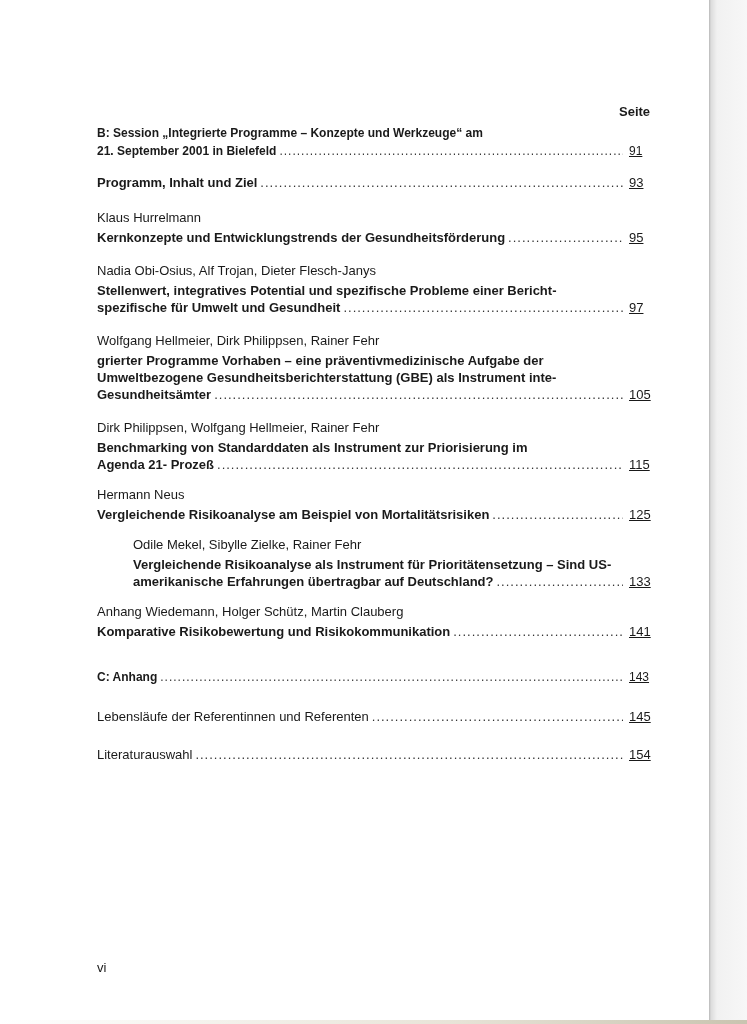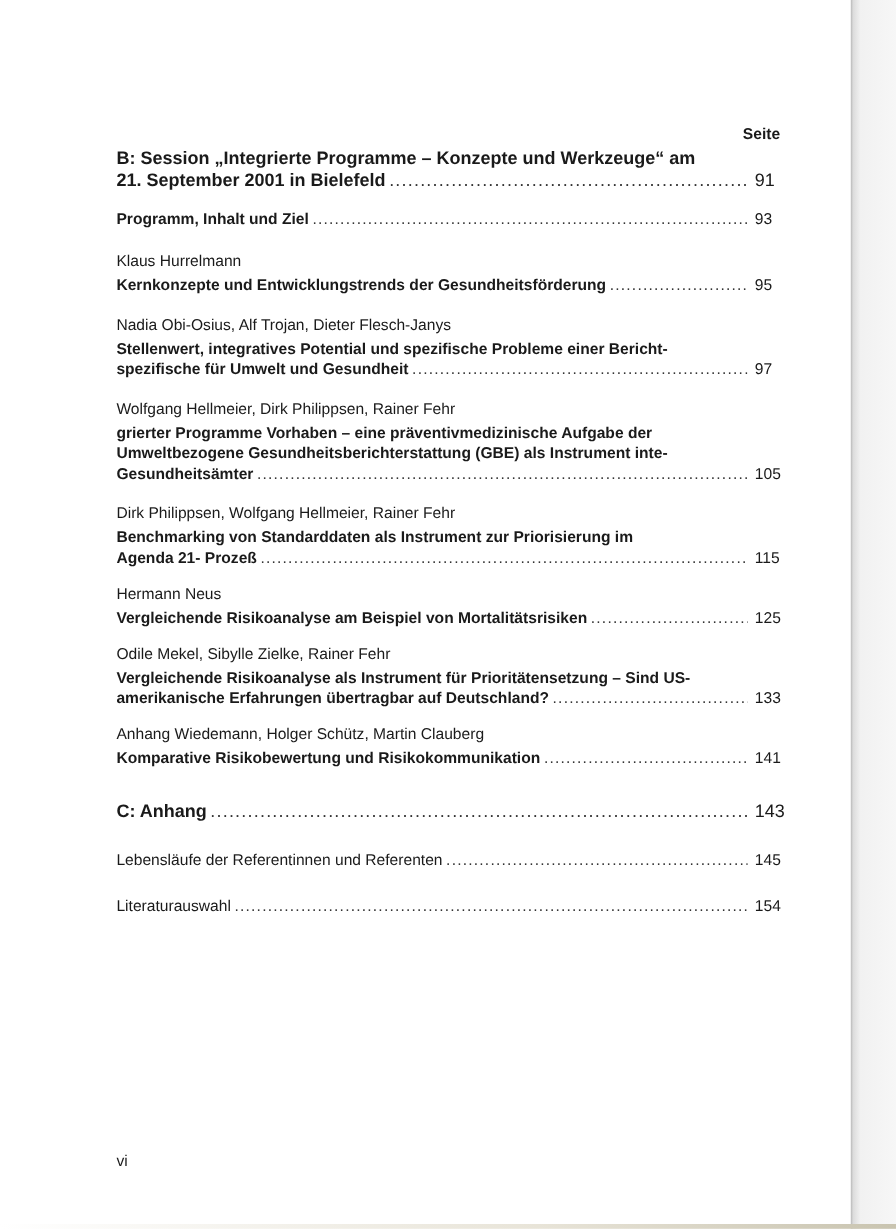--- a/index.html
+++ b/index.html
@@ -25,23 +25,23 @@
   .title-line { font-size:13px; font-weight:bold; line-height:17px; }
   .lead-row { display:flex; align-items:baseline; font-size:13px; line-height:17px; }
   .lead-row .txt { white-space:nowrap; }
   .lead-row .dots {
     flex:1; overflow:hidden; white-space:nowrap; margin:0 6px 0 3px;
     font-weight:normal; letter-spacing:1px; color:#333;
   }
   .lead-row .dots::after {
     content:"................................................................................................................................................................................................................";
   }
-  .lead-row .page { width:24px; text-align:left; font-weight:normal; }
+  .lead-row .page { width:24px; text-align:left; font-weight:normal;text-decoration:underline; }
   .bold { font-weight:bold; }
-  .big { font-size:15px; line-height:18px; }
+  .big { font-size:12px; line-height:18px; }
   .pageno { position:absolute; left:97px; top:960px; font-size:13px; }
 </style>
 </head>
 <body>
 
 <div class="edge"></div>
 <div class="bottom-strip"></div>
 
 <div class="seite">Seite</div>
 
@@ -106,21 +106,21 @@
 
   <div class="entry" style="margin-bottom:14px;">
     <div class="author">Hermann Neus</div>
     <div class="lead-row">
       <span class="txt bold">Vergleichende Risikoanalyse am Beispiel von Mortalitätsrisiken</span>
       <span class="dots"></span>
       <span class="page">125</span>
     </div>
   </div>
 
-  <div class="entry" style="margin-bottom:14px;">
+  <div class="entry" style="margin-bottom:14px;margin-left:36px;">
     <div class="author">Odile Mekel, Sibylle Zielke, Rainer Fehr</div>
     <div class="title-line">Vergleichende Risikoanalyse als Instrument für Prioritätensetzung – Sind US-</div>
     <div class="lead-row">
       <span class="txt bold">amerikanische Erfahrungen übertragbar auf Deutschland?</span>
       <span class="dots"></span>
       <span class="page">133</span>
     </div>
   </div>
 
   <div class="entry" style="margin-bottom:28px;">

